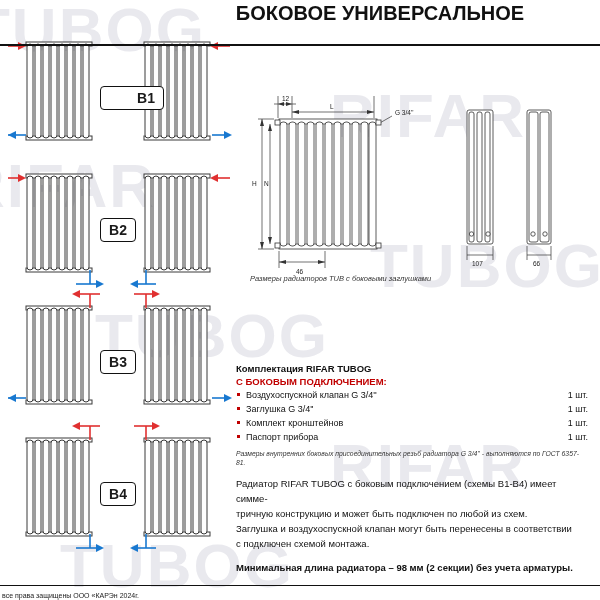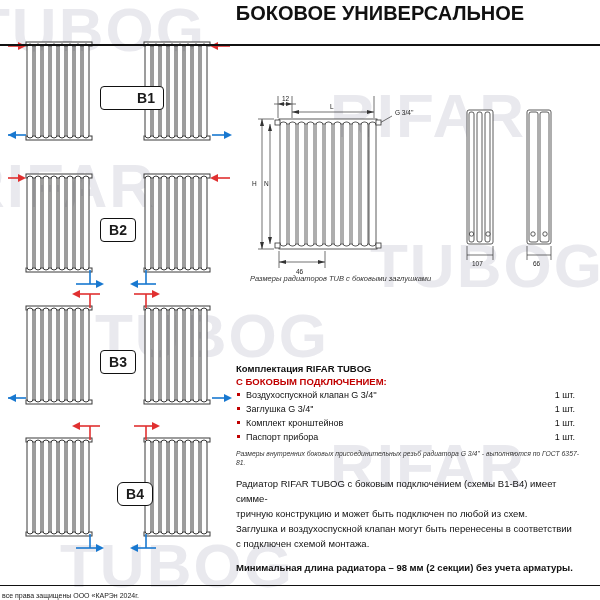--- a/index.html
+++ b/index.html
@@ -59,21 +59,21 @@
     position:absolute;left:250px;top:274px;width:210px;
     font-size:7.5px;font-style:italic;color:#333;text-align:left;z-index:3;
   }
 
   
   .textblock{position:absolute;left:236px;top:362px;width:352px;z-index:3;}
   .t-title{font-size:9.5px;font-weight:bold;color:#111;line-height:13px;}
   .t-title2{font-size:9.5px;font-weight:bold;color:#c00000;line-height:13px;}
   .t-row{position:relative;font-size:9px;line-height:14px;color:#111;padding-left:10px;}
   .t-row .bullet{position:absolute;left:1px;top:5px;width:3px;height:3px;background:#c00000;}
-  .t-row .qty{position:absolute;right:13px;top:0;font-size:9px;}
+  .t-row .qty{position:absolute;right:0;top:0;font-size:9px;}
   .t-note{font-size:6.8px;font-style:italic;color:#333;margin-top:5px;line-height:9px;}
   .t-para{font-size:9.5px;line-height:15px;color:#111;margin-top:9px;}
   .t-para.bold{font-weight:bold;}
 
   
   .footer{
     position:absolute;left:0;bottom:0;width:600px;z-index:5;
   }
   .ftr-line{position:absolute;left:0;bottom:14px;width:600px;height:1.5px;background:#111;}
   .ftr-text{position:absolute;left:2px;bottom:1px;font-size:7px;color:#222;}
@@ -259,21 +259,21 @@
     <line x1="142" y1="394" x2="142" y2="408" stroke="#e03030" stroke-width="1.6"></line>
     <line x1="130" y1="516" x2="152" y2="516" stroke="#1878d0" stroke-width="1.6"></line>
     <polygon points="126,516 134,512 134,520" fill="#1878d0"></polygon>
     <line x1="142" y1="502" x2="142" y2="516" stroke="#1878d0" stroke-width="1.6"></line>
   </g>
 </svg>
 
 <div class="lbl-box" style="left:100px;top:86px;padding-left:28px;">B1</div>
 <div class="lbl-box" style="left:100px;top:218px;">B2</div>
 <div class="lbl-box" style="left:100px;top:350px;text-align:right;">B3</div>
-<div class="lbl-box" style="left:117px;top:482px;border-radius:6px;">B4</div>
+<div class="lbl-box" style="left:100px;top:482px;">B4</div>
 
 <svg width="210" height="190" viewBox="0 0 210 190" style="position:absolute;left:248px;top:88px;z-index:3;">
   <g stroke="#333" stroke-width="0.7" fill="none">
 
     <line x1="30" y1="8" x2="30" y2="30"></line>
     <line x1="44" y1="8" x2="44" y2="30"></line>
     <line x1="126" y1="8" x2="126" y2="30"></line>
 
     <line x1="26" y1="16" x2="48" y2="16"></line>
     <polygon points="30,16 36,14 36,18" fill="#333" stroke="none"></polygon>

